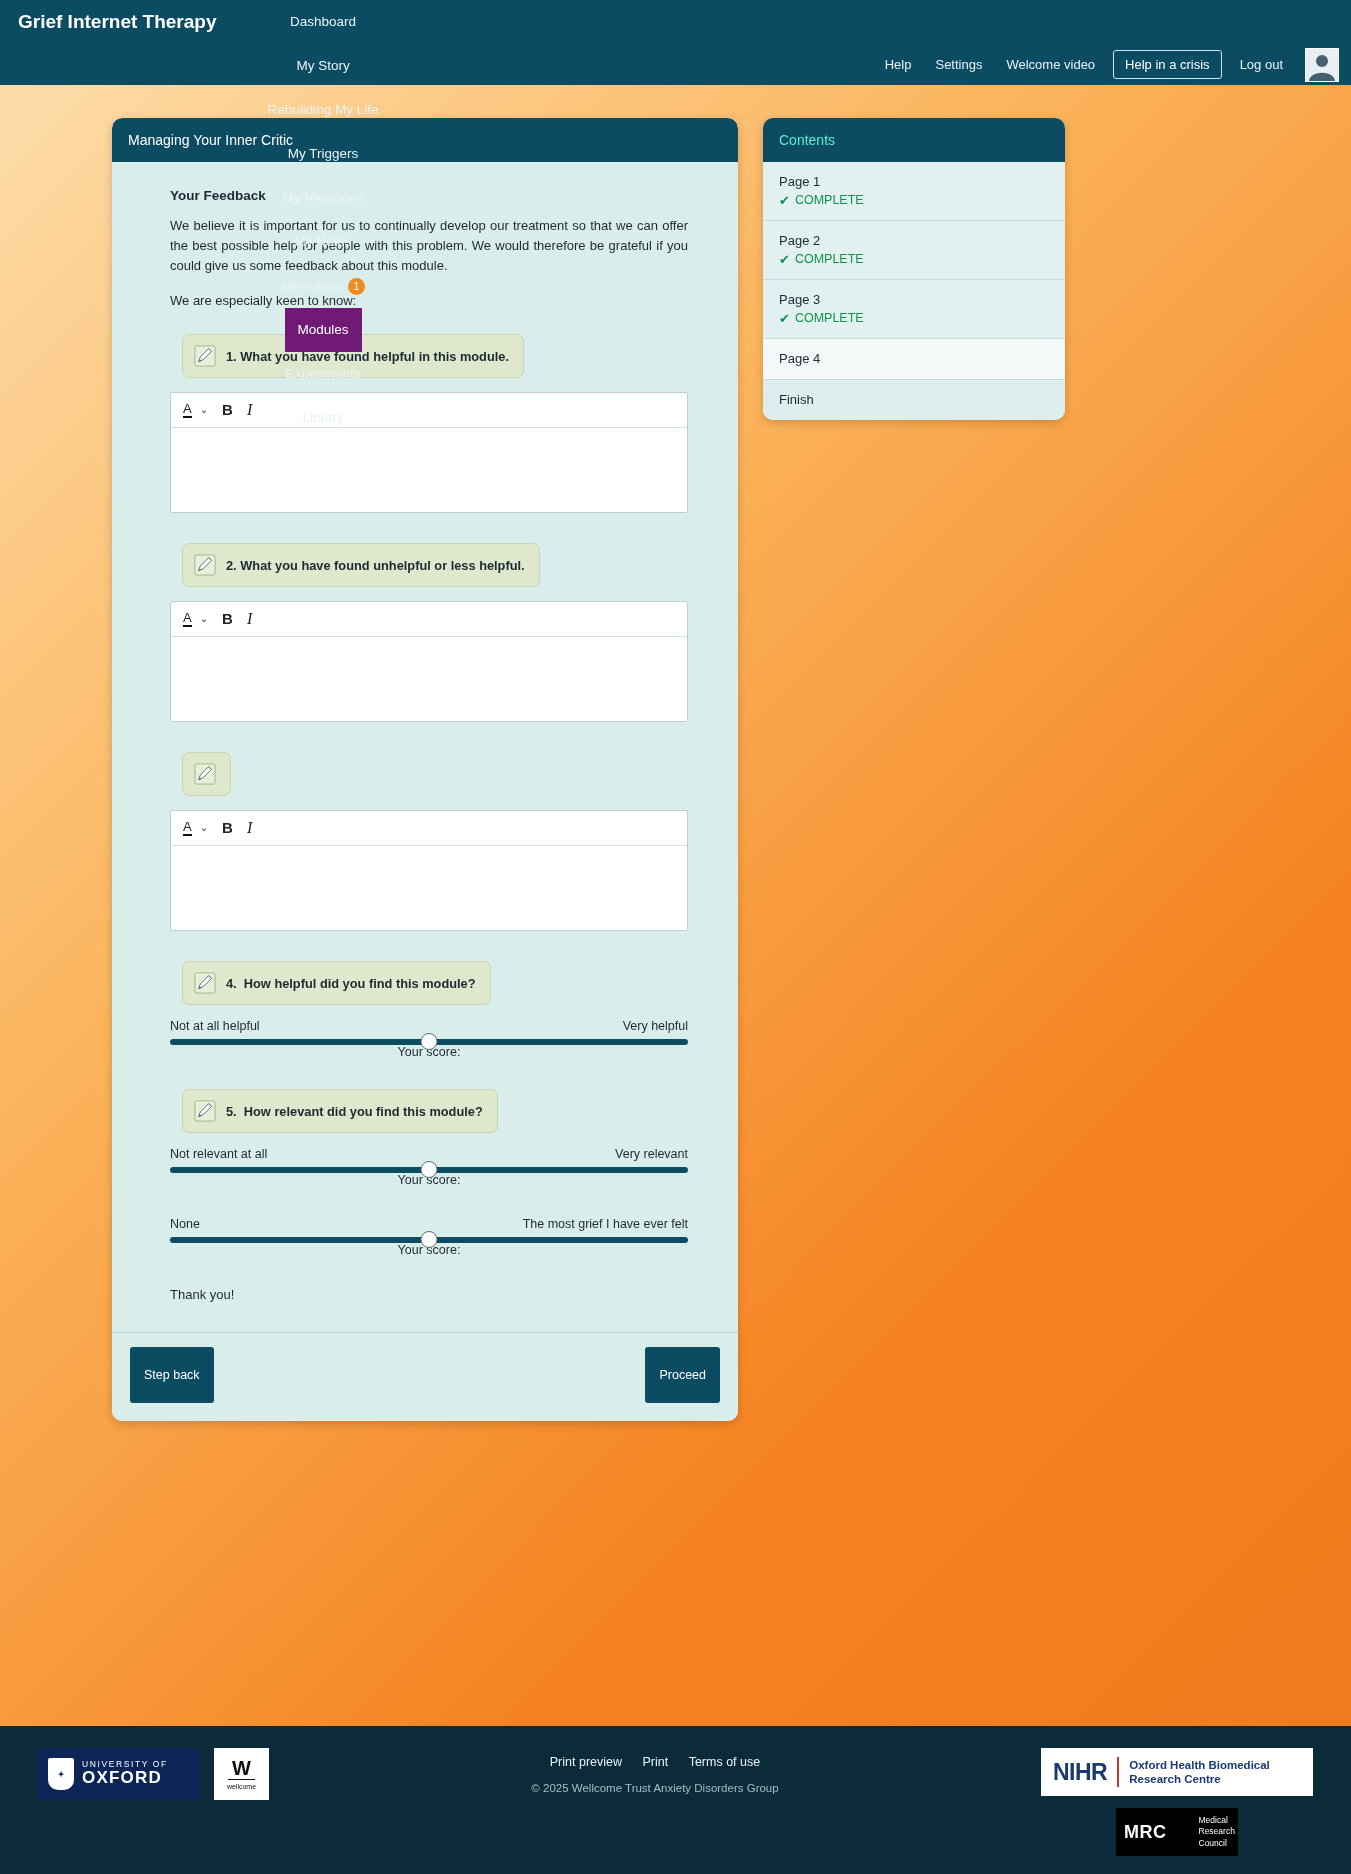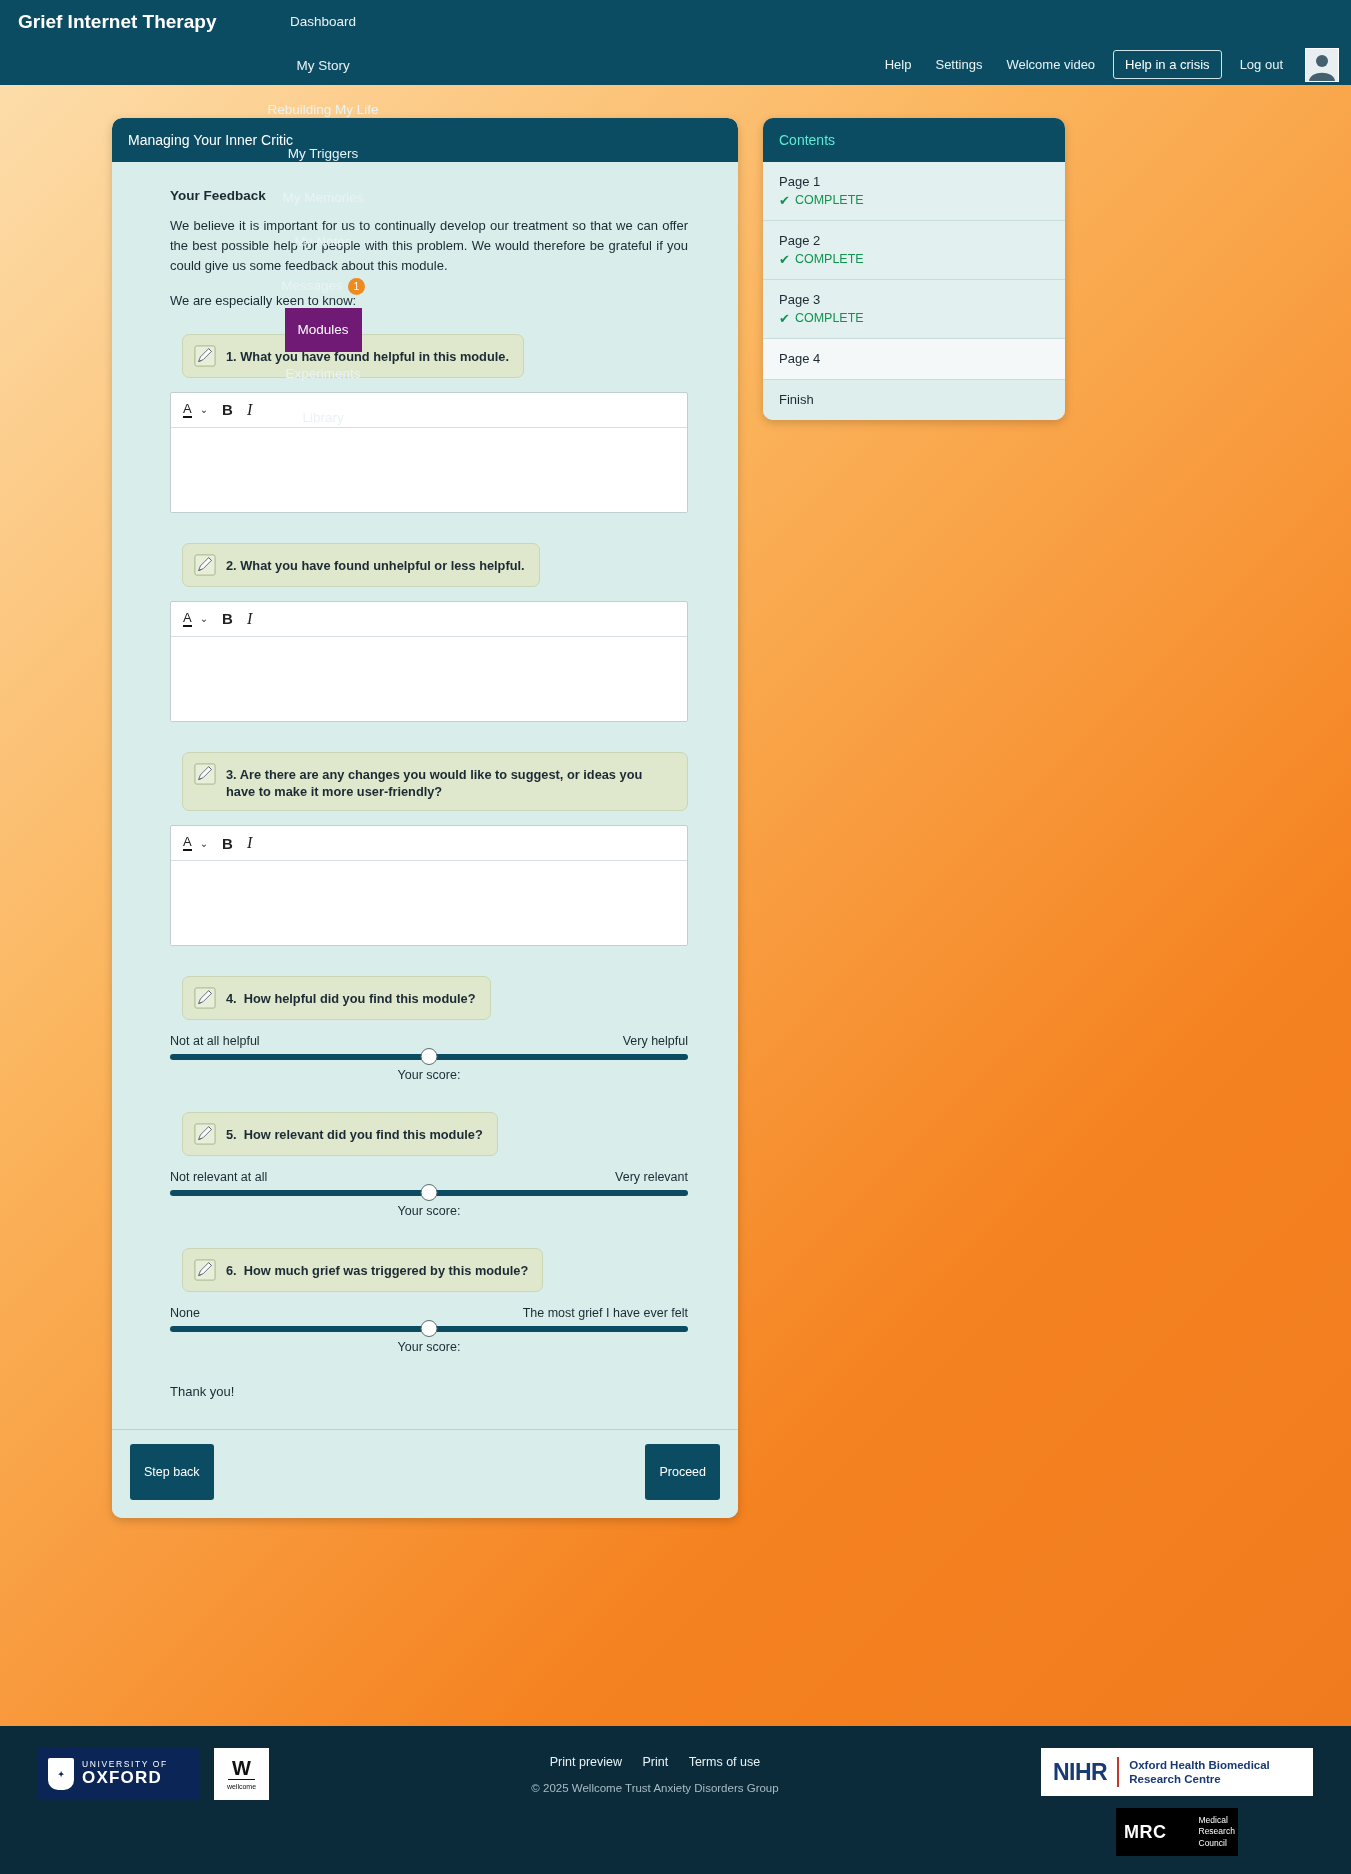--- a/index.html
+++ b/index.html
@@ -224,21 +224,20 @@
     width: 17px;
     height: 17px;
     background: #ffffff;
     border: 1px solid #5c6b71;
     border-radius: 50%;
     cursor: pointer;
   }
   .slider-score {
     text-align: center;
     font-size: 12.5px;
-    margin-top: 8px;
   }
   .thanks { font-size: 13px; margin: 8px 0 0 0; }
 
   
   .card-footer {
     border-top: 1px solid #b9d3d2;
     background: #d9edeb;
     padding: 14px 18px 18px 18px;
     display: flex;
     justify-content: space-between;
@@ -449,21 +448,20 @@
       </div>
 
       <div class="q-wrap">
         <div class="question">
           <svg class="q-icon" viewBox="0 0 24 24">
             <rect x="1" y="1" width="22" height="22" rx="2" fill="#e9eeda" stroke="#9fb184"></rect>
             <path d="M5 18 L7 13 L16 4 L19 7 L10 16 Z" fill="#ffffff" stroke="#55606b" stroke-width="1"></path>
             <path d="M16 4 L19 7" stroke="#55606b" stroke-width="1"></path>
             <path d="M5 18 L8 17" stroke="#55606b" stroke-width="1"></path>
           </svg>
-          <div class="q-text"><span>3.</span> <span>Are there are any changes you would like to suggest, or ideas you have to make it more user-friendly?</span></div>
         </div>
       </div>
       <div class="editor">
         <div class="editor-toolbar">
           <span class="tb-btn tb-a">A</span>
           <span class="tb-caret">⌄</span>
           <span class="tb-btn tb-bold">B</span>
           <span class="tb-btn tb-italic">I</span>
         </div>
         <div class="editor-area"></div>
@@ -506,31 +504,20 @@
         <div class="slider-labels">
           <span>Not relevant at all</span>
           <span>Very relevant</span>
         </div>
         <div class="slider-track">
           <div class="slider-knob"></div>
         </div>
         <div class="slider-score">Your score:</div>
       </div>
 
-      <div class="q-wrap">
-        <div class="question">
-          <svg class="q-icon" viewBox="0 0 24 24">
-            <rect x="1" y="1" width="22" height="22" rx="2" fill="#e9eeda" stroke="#9fb184"></rect>
-            <path d="M5 18 L7 13 L16 4 L19 7 L10 16 Z" fill="#ffffff" stroke="#55606b" stroke-width="1"></path>
-            <path d="M16 4 L19 7" stroke="#55606b" stroke-width="1"></path>
-            <path d="M5 18 L8 17" stroke="#55606b" stroke-width="1"></path>
-          </svg>
-          <div class="q-text"><span>6.</span> &nbsp;<span>How much grief was triggered by this module?</span></div>
-        </div>
-      </div>
       <div class="slider-block">
         <div class="slider-labels">
           <span>None</span>
           <span>The most grief I have ever felt</span>
         </div>
         <div class="slider-track">
           <div class="slider-knob"></div>
         </div>
         <div class="slider-score">Your score:</div>
       </div>

